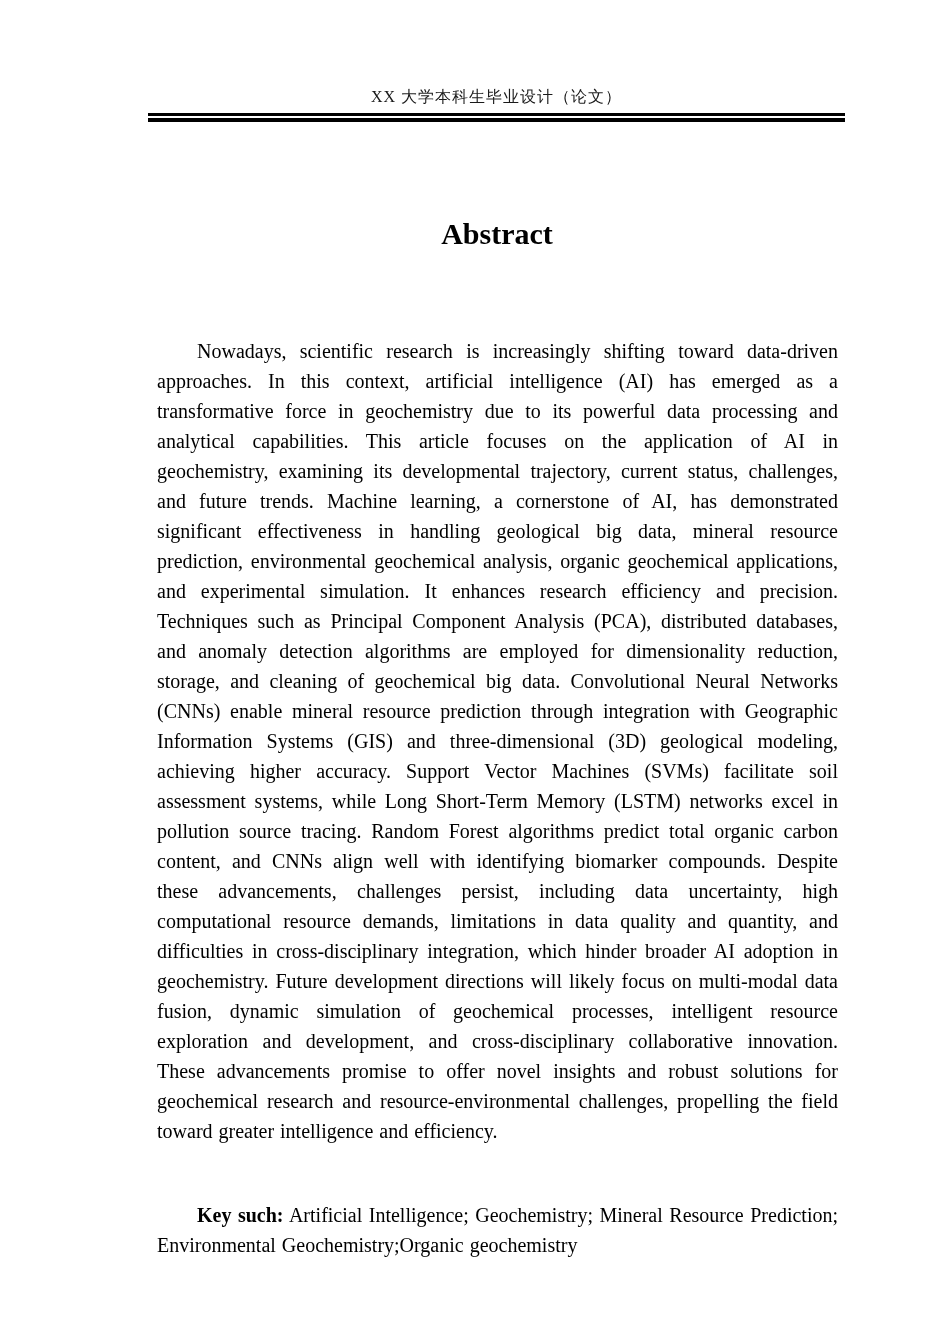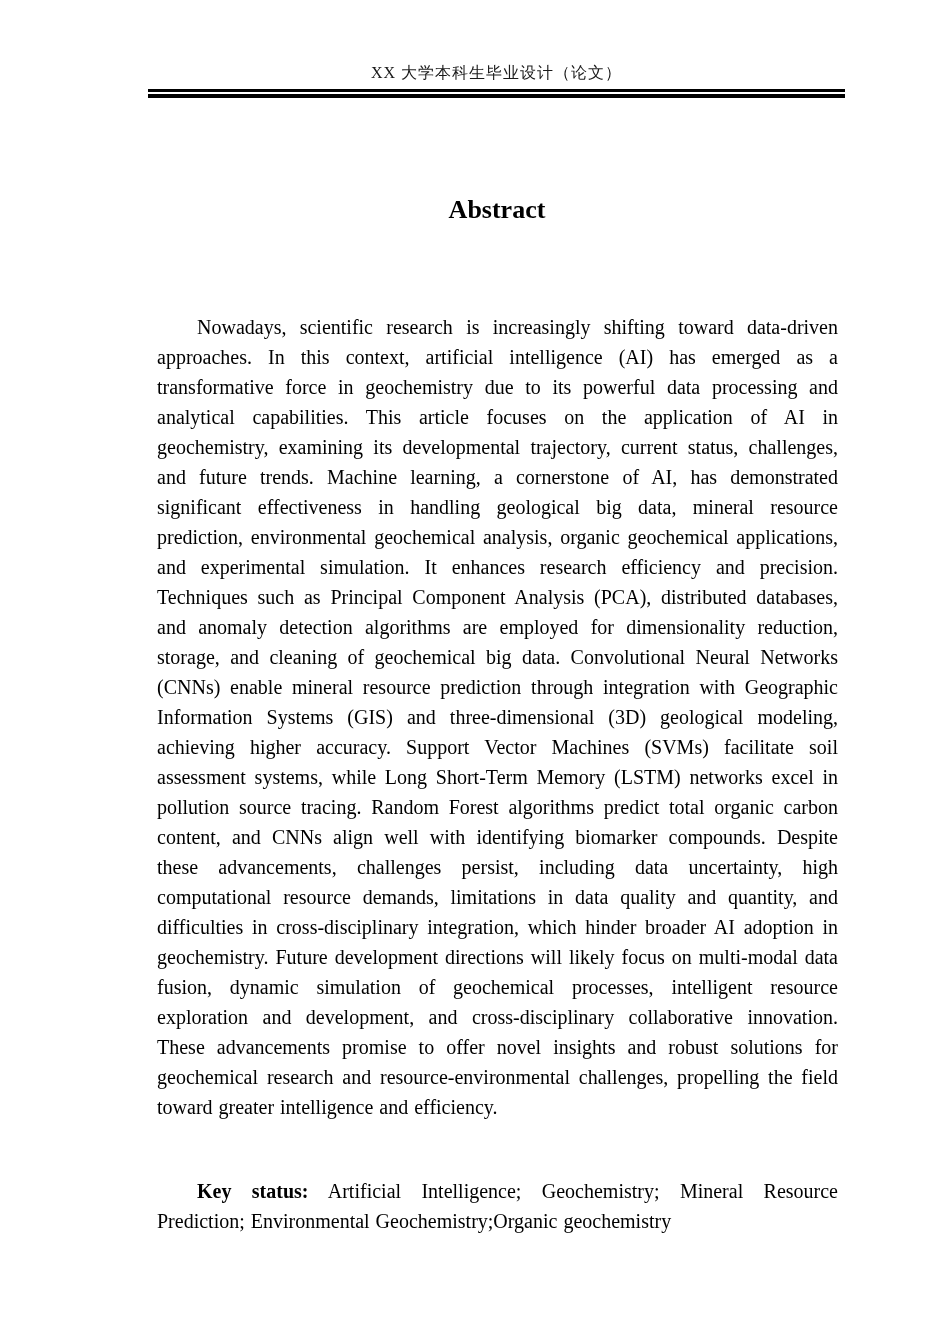--- a/index.html
+++ b/index.html
@@ -8,21 +8,21 @@
     background: #ffffff;
   }
   .page {
     position: relative;
     width: 950px;
     height: 1344px;
     background: #ffffff;
     color: #000000;
     font-family: "Liberation Serif", serif;
     box-sizing: border-box;
-    padding-top: 62px;
+    padding-top: 86px;
     overflow: hidden;
   }
   .running-header {
     width: 697px;
     margin-left: 148px;
   }
   .header-text {
     text-align: center;
     font-size: 16px;
     line-height: 22px;
@@ -43,21 +43,21 @@
   .rule-line-bottom {
     height: 4px;
     background: #000000;
   }
   .title {
     margin: 94px 0 0 0;
     padding: 0;
     width: 680px;
     margin-left: 157px;
     text-align: center;
-    font-size: 26px;
+    font-size: 30px;
     line-height: 36px;
     font-weight: bold;
     font-family: "Liberation Serif", serif;
   }
   .abstract {
     margin: 84px 0 0 0;
     padding: 0;
     margin-left: 157px;
     width: 681px;
     font-size: 20px;
@@ -93,16 +93,16 @@
       <div class="rule-line-gap"></div>
       <div class="rule-line-bottom"></div>
     </div>
   </div>
 
   <h1 class="title">Abstract</h1>
 
   <p class="abstract">Nowadays, scientific research is increasingly shifting toward data-driven approaches. In this context, artificial intelligence (AI) has emerged as a transformative force in geochemistry due to its powerful data processing and analytical capabilities. This article focuses on the application of AI in geochemistry, examining its developmental trajectory, current status, challenges, and future trends. Machine learning, a cornerstone of AI, has demonstrated significant effectiveness in handling geological big data, mineral resource prediction, environmental geochemical analysis, organic geochemical applications, and experimental simulation. It enhances research efficiency and precision. Techniques such as Principal Component Analysis (PCA), distributed databases, and anomaly detection algorithms are employed for dimensionality reduction, storage, and cleaning of geochemical big data. Convolutional Neural Networks (CNNs) enable mineral resource prediction through integration with Geographic Information Systems (GIS) and three-dimensional (3D) geological modeling, achieving higher accuracy. Support Vector Machines (SVMs) facilitate soil assessment systems, while Long Short-Term Memory (LSTM) networks excel in pollution source tracing. Random Forest algorithms predict total organic carbon content, and CNNs align well with identifying biomarker compounds. Despite these advancements, challenges persist, including data uncertainty, high computational resource demands, limitations in data quality and quantity, and difficulties in cross-disciplinary integration, which hinder broader AI adoption in geochemistry. Future development directions will likely focus on multi-modal data fusion, dynamic simulation of geochemical processes, intelligent resource exploration and development, and cross-disciplinary collaborative innovation. These advancements promise to offer novel insights and robust solutions for geochemical research and resource-environmental challenges, propelling the field toward greater intelligence and efficiency.</p>
 
   <p class="keywords">
-    <span class="kw-label">Key status:</span><span> Artificial Intelligence; Geochemistry; Mineral Resource Prediction; Environmental Geochemistry;Organic geochemistry</span>
+    <span class="kw-label">Key such:</span><span> Artificial Intelligence; Geochemistry; Mineral Resource Prediction; Environmental Geochemistry;Organic geochemistry</span>
   </p>
 
 </div>
 
 </body></html>

